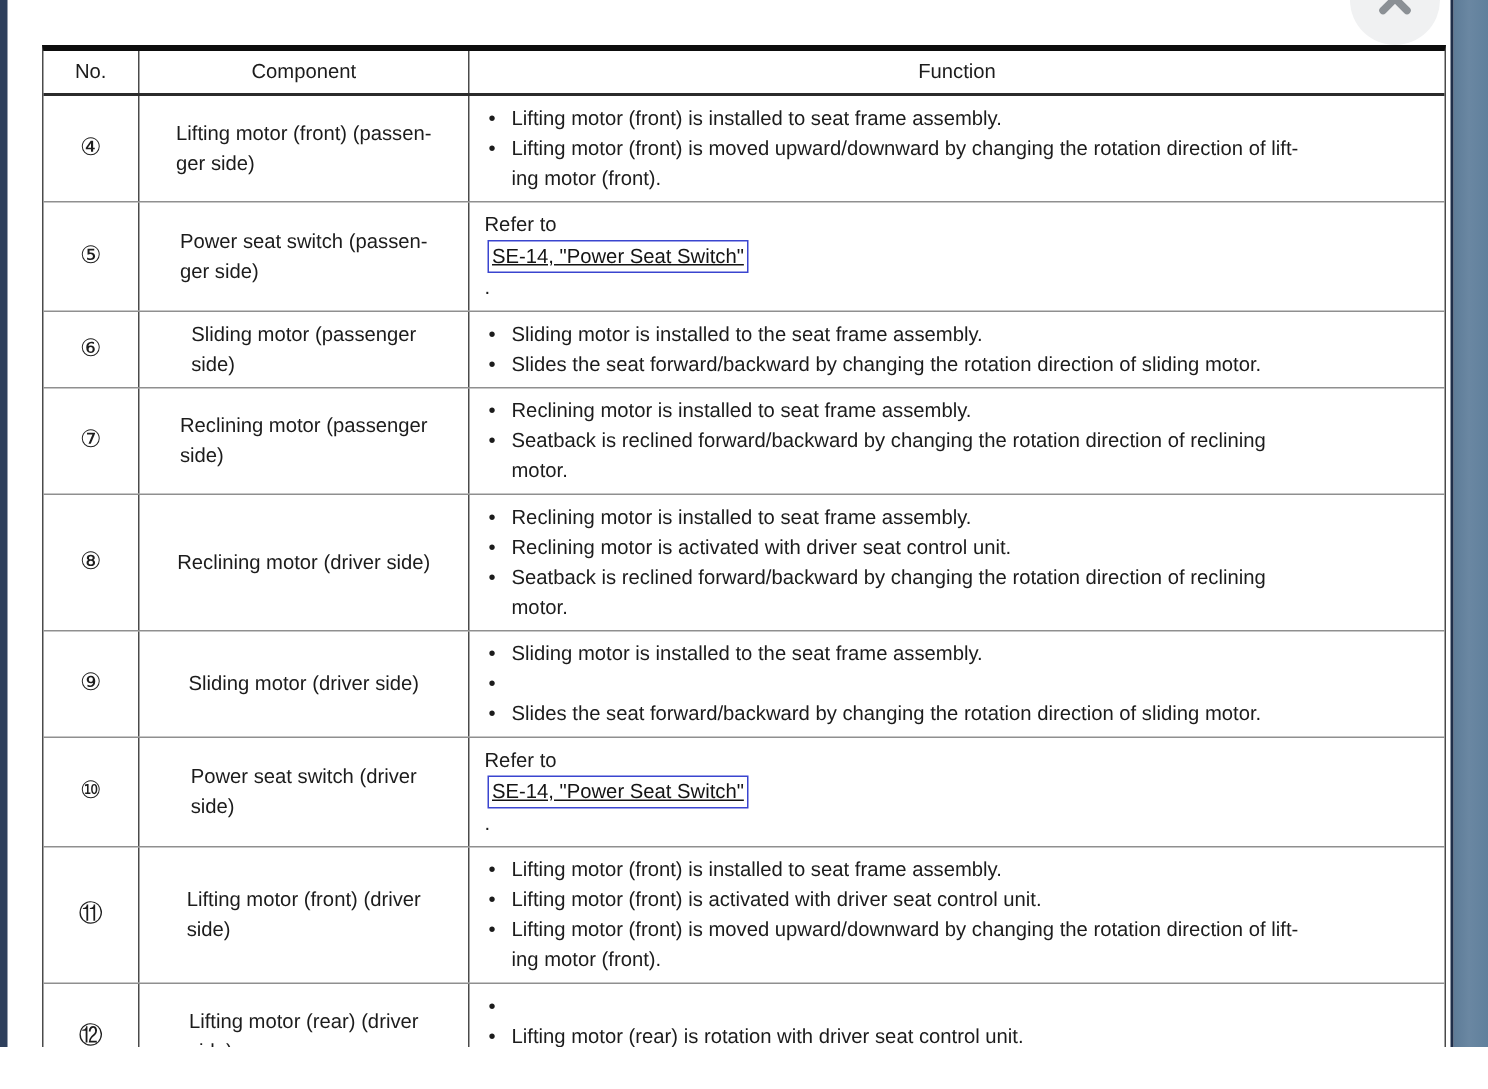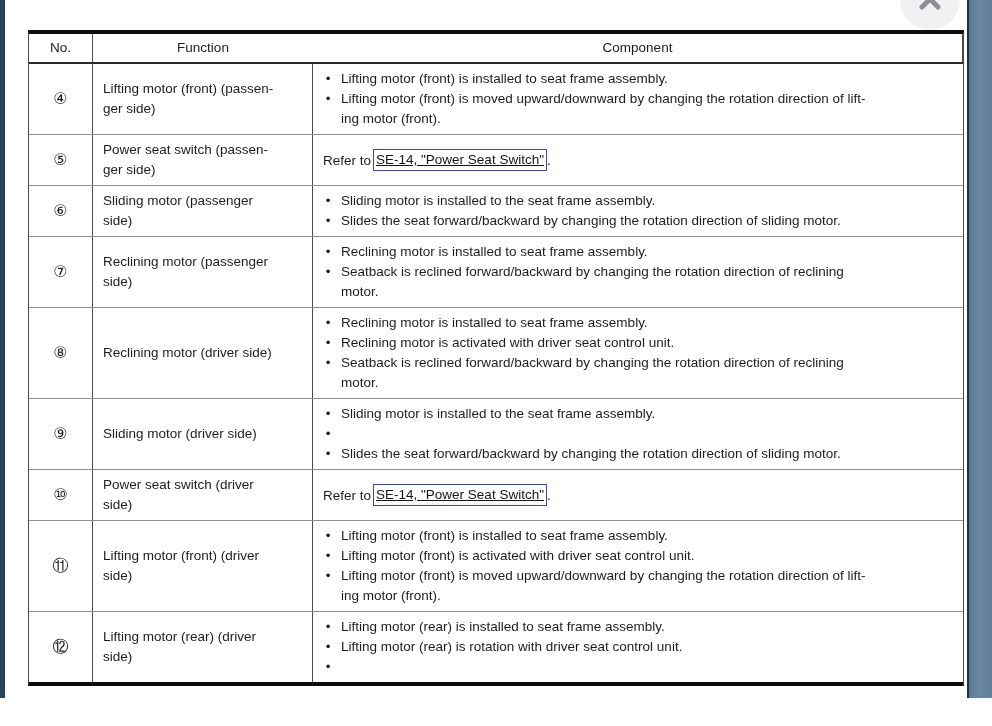--- a/index.html
+++ b/index.html
@@ -38,33 +38,33 @@
   }
   .t-row.header { border-bottom:2px solid #2b2b2b; }
   .t-row:last-child { border-bottom:none; }
   .cell { padding:5px 8px; }
   .cell.no {
     border-right:1px solid #4a4a4a; display:flex; align-items:center; justify-content:center;
     font-size:16px;
   }
   .cell.comp {
     border-right:1px solid #4a4a4a; display:flex; align-items:center;
-    padding:5px 10px; white-space:pre-wrap;
+    padding:5px 10px; white-space:pre-wrap;justify-content:center;
   }
   .cell.func {
     display:flex; flex-direction:column; justify-content:center; padding:5px 10px 5px 10px;
   }
   .header .cell { display:flex; align-items:center; justify-content:center; padding:4px 6px; }
   .header .cell.no { font-size:13.5px; }
 
   .bullet { display:flex; }
   .bullet .dot { width:10px; margin-right:8px; text-align:center; flex:none; }
   .bullet .btxt { white-space:pre-wrap; }
 
-  .refer { display:flex; align-items:flex-end; }
+  .refer { display:flex; align-items:flex-start; flex-direction:column; }
   .se-link {
     color:#141414; text-decoration:underline; border:1px solid #3a45cf;
     padding:0 2px; margin-left:2px; cursor:pointer;
   }
 </style>
 </head>
 <body>
 
 <div id="page">
 
@@ -75,22 +75,22 @@
       <svg width="26" height="26" viewBox="0 0 26 26">
         <line x1="5" y1="5" x2="21" y2="21" stroke="#8b9095" stroke-width="5" stroke-linecap="round"></line>
         <line x1="21" y1="5" x2="5" y2="21" stroke="#8b9095" stroke-width="5" stroke-linecap="round"></line>
       </svg>
     </span>
   </div>
 
   <div class="se-table">
     <div class="t-row header">
       <div class="cell no">No.</div>
+      <div class="cell comp">Component</div>
       <div class="cell func">Function</div>
-      <div class="cell comp">Component</div>
     </div>
     <div id="rows-mount">
         <div class="t-row">
           <div class="cell no">
             <span>④</span>
           </div>
           <div class="cell comp"><span>Lifting motor (front) (passen-
 ger side)</span></div>
           <div class="cell func">
             <div class="bullet">
@@ -231,21 +231,20 @@
         </div>
         <div class="t-row">
           <div class="cell no">
             <span>⑫</span>
           </div>
           <div class="cell comp"><span>Lifting motor (rear) (driver
 side)</span></div>
           <div class="cell func">
             <div class="bullet">
               <span class="dot">•</span>
-              <span class="btxt">Lifting motor (rear) is installed to seat frame assembly.</span>
             </div>
             <div class="bullet">
               <span class="dot">•</span>
               <span class="btxt">Lifting motor (rear) is rotation with driver seat control unit.</span>
             </div>
             <div class="bullet">
               <span class="dot">•</span>
             </div>
           </div>
         </div>

